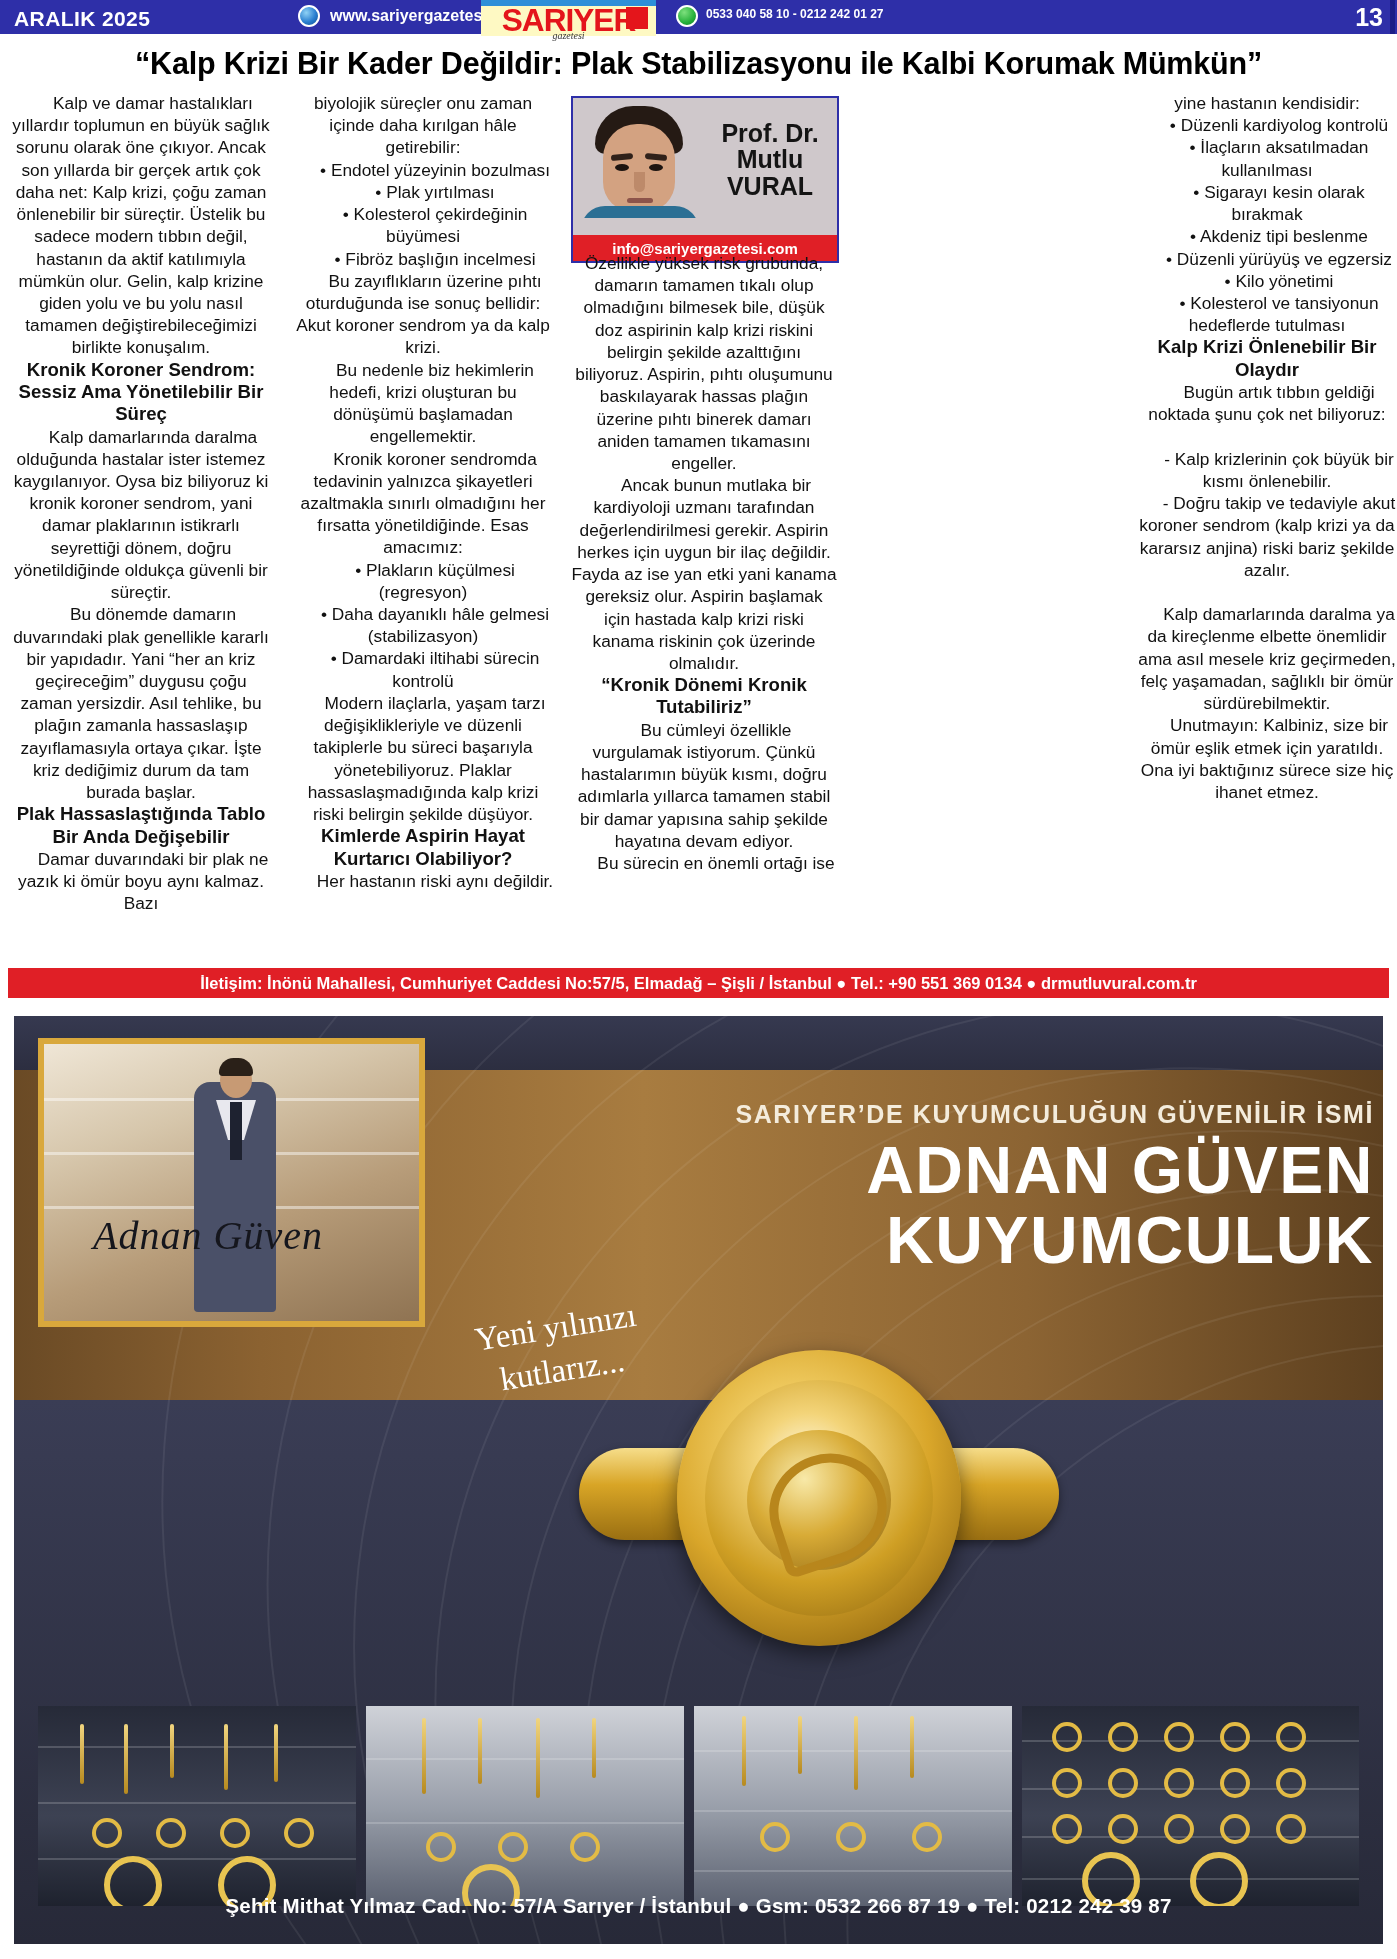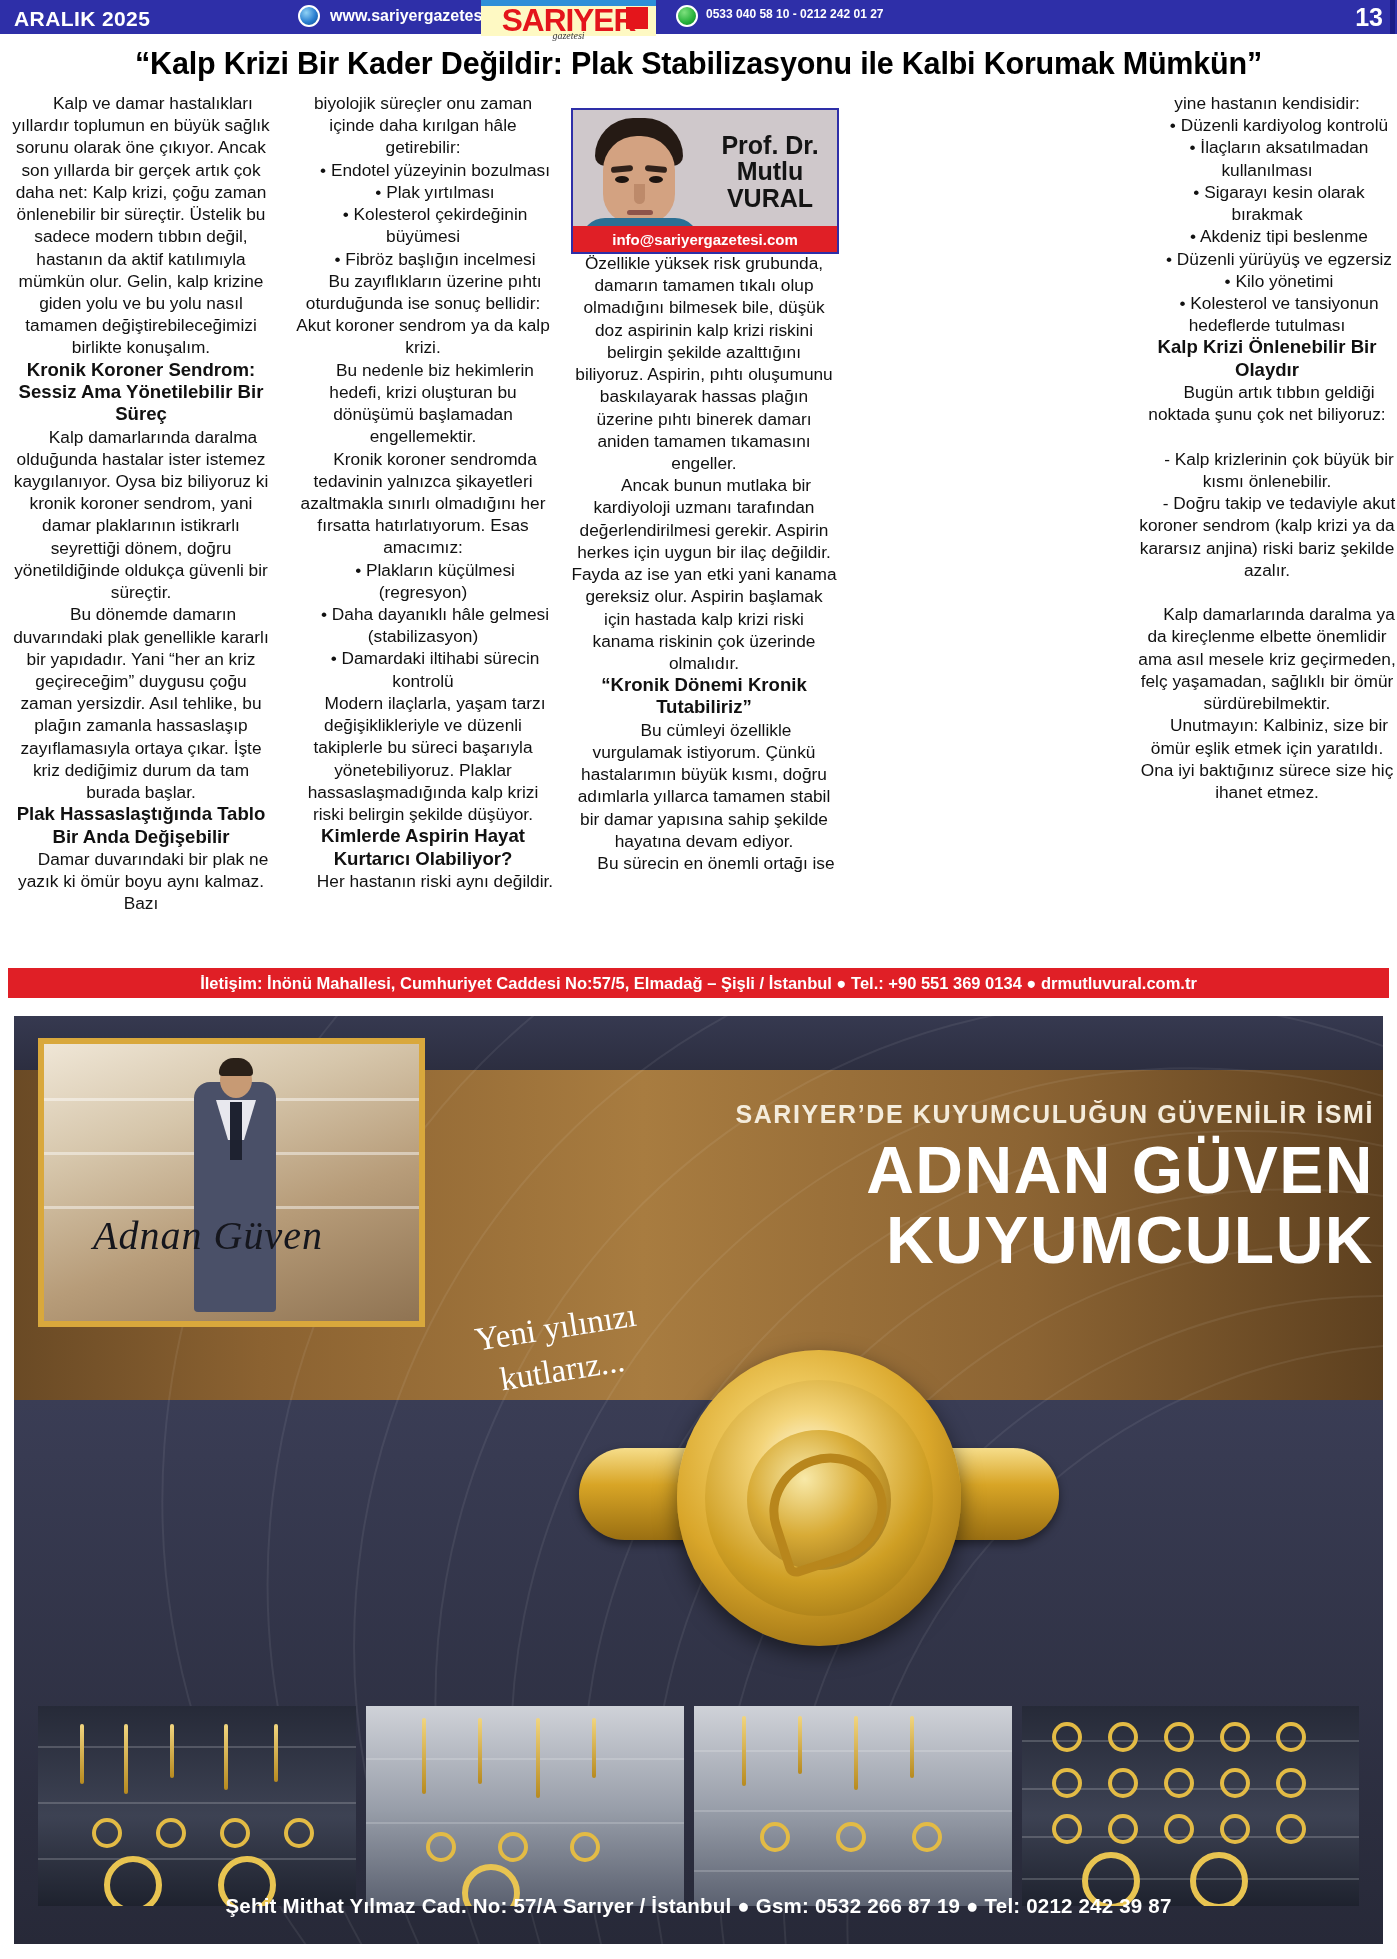--- a/index.html
+++ b/index.html
@@ -40,21 +40,21 @@
   .col p{margin:0;text-indent:24px;}
   .col p.noind{text-indent:0;}
   .col p.bullet{text-indent:24px;}
   .col h3{margin:0;font-size:18.6px;font-weight:700;line-height:1.2;}
   .col1{left:0;}
   .col2{left:282px;}
   .col3{left:563px;}
   .col5{left:1128px;width:262px;}
 
   
-  .docbox{position:absolute;left:563px;top:16px;width:268px;height:146px;background:#cfc8cb;
+  .docbox{position:absolute;left:563px;top:4px;width:268px;height:167px;background:#cfc8cb;
      border:2px solid #2e2fa8;box-sizing:border-box;overflow:hidden;}
   .doc-photo{position:absolute;left:0;top:0;width:132px;height:120px;overflow:hidden;}
   .face{position:absolute;left:14px;top:8px;width:104px;height:112px;}
   .f-hair{position:absolute;left:8px;top:0;width:88px;height:48px;background:#251a14;
      border-radius:46px 46px 12px 12px;}
   .f-skin{position:absolute;left:16px;top:18px;width:72px;height:88px;background:#d3a281;
      border-radius:34px 34px 30px 30px;}
   .f-brow-l{position:absolute;left:24px;top:48px;width:22px;height:6px;background:#30211a;border-radius:3px;transform:rotate(-6deg);}
   .f-brow-r{position:absolute;left:58px;top:48px;width:22px;height:6px;background:#30211a;border-radius:3px;transform:rotate(6deg);}
   .f-eye-l{position:absolute;left:28px;top:58px;width:14px;height:7px;background:#1d1410;border-radius:50%;}
@@ -185,21 +185,21 @@
     </div>
 
     <div class="col col2">
       <p class="noind">biyolojik süreçler onu zaman içinde daha kırılgan hâle getirebilir:</p>
       <p class="bullet">• Endotel yüzeyinin bozulması</p>
       <p class="bullet">• Plak yırtılması</p>
       <p class="bullet">• Kolesterol çekirdeğinin büyümesi</p>
       <p class="bullet">• Fibröz başlığın incelmesi</p>
       <p>Bu zayıflıkların üzerine pıhtı oturduğunda ise sonuç bellidir: Akut koroner sendrom ya da kalp krizi.</p>
       <p>Bu nedenle biz hekimlerin hedefi, krizi oluşturan bu dönüşümü başlamadan engellemektir.</p>
-      <p>Kronik koroner sendromda tedavinin yalnızca şikayetleri azaltmakla sınırlı olmadığını her fırsatta hatırlatıyorum. Esas amacımız:</p>
+      <p>Kronik koroner sendromda tedavinin yalnızca şikayetleri azaltmakla sınırlı olmadığını her fırsatta yönetildiğinde. Esas amacımız:</p>
       <p class="bullet">• Plakların küçülmesi (regresyon)</p>
       <p class="bullet">• Daha dayanıklı hâle gelmesi (stabilizasyon)</p>
       <p class="bullet">• Damardaki iltihabi sürecin kontrolü</p>
       <p>Modern ilaçlarla, yaşam tarzı değişiklikleriyle ve düzenli takiplerle bu süreci başarıyla yönetebiliyoruz. Plaklar hassaslaşmadığında kalp krizi riski belirgin şekilde düşüyor.</p>
       <h3>Kimlerde Aspirin Hayat Kurtarıcı Olabiliyor?</h3>
       <p>Her hastanın riski aynı değildir.</p>
     </div>
 
     <div class="docbox">
       <div class="doc-photo">

